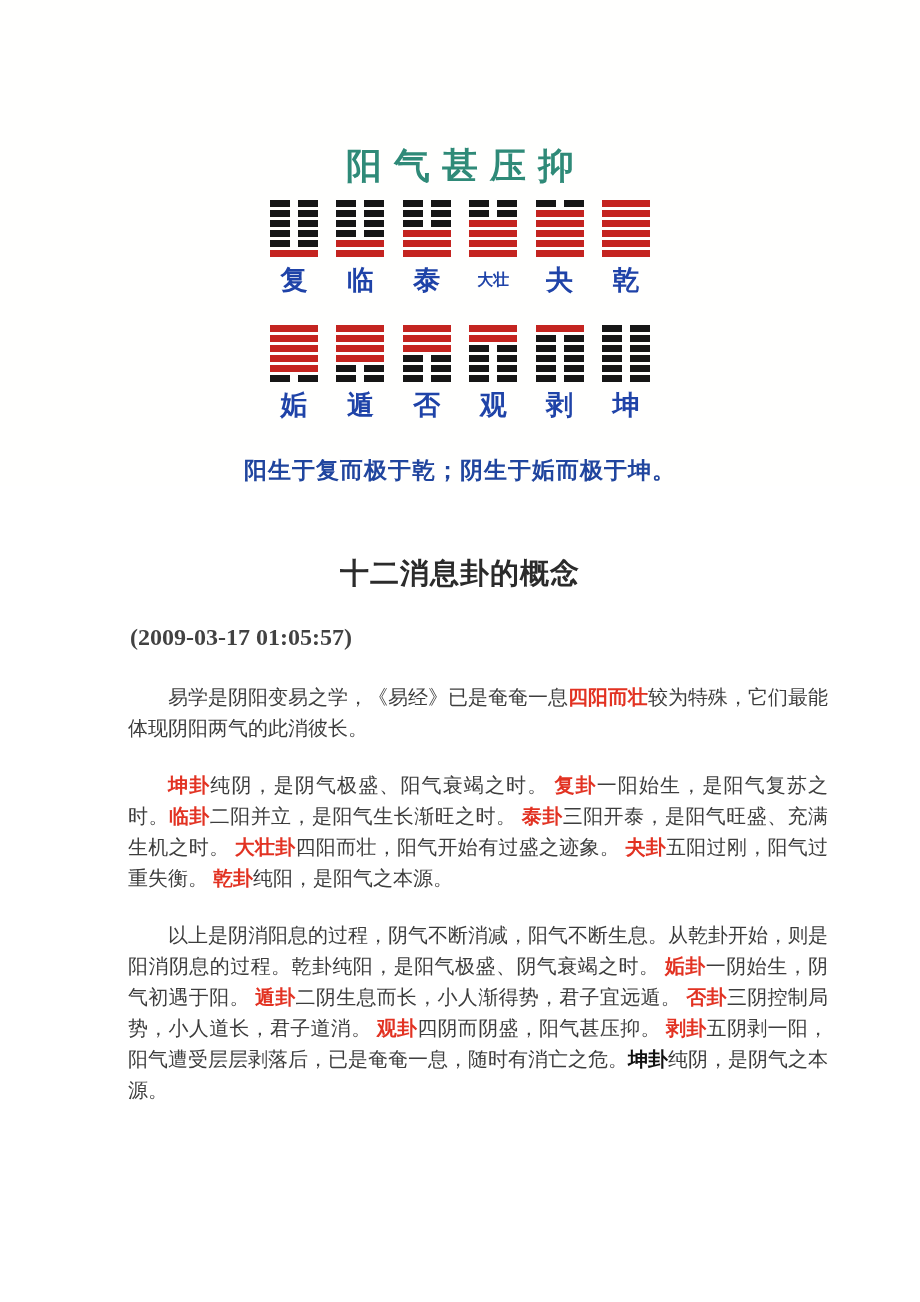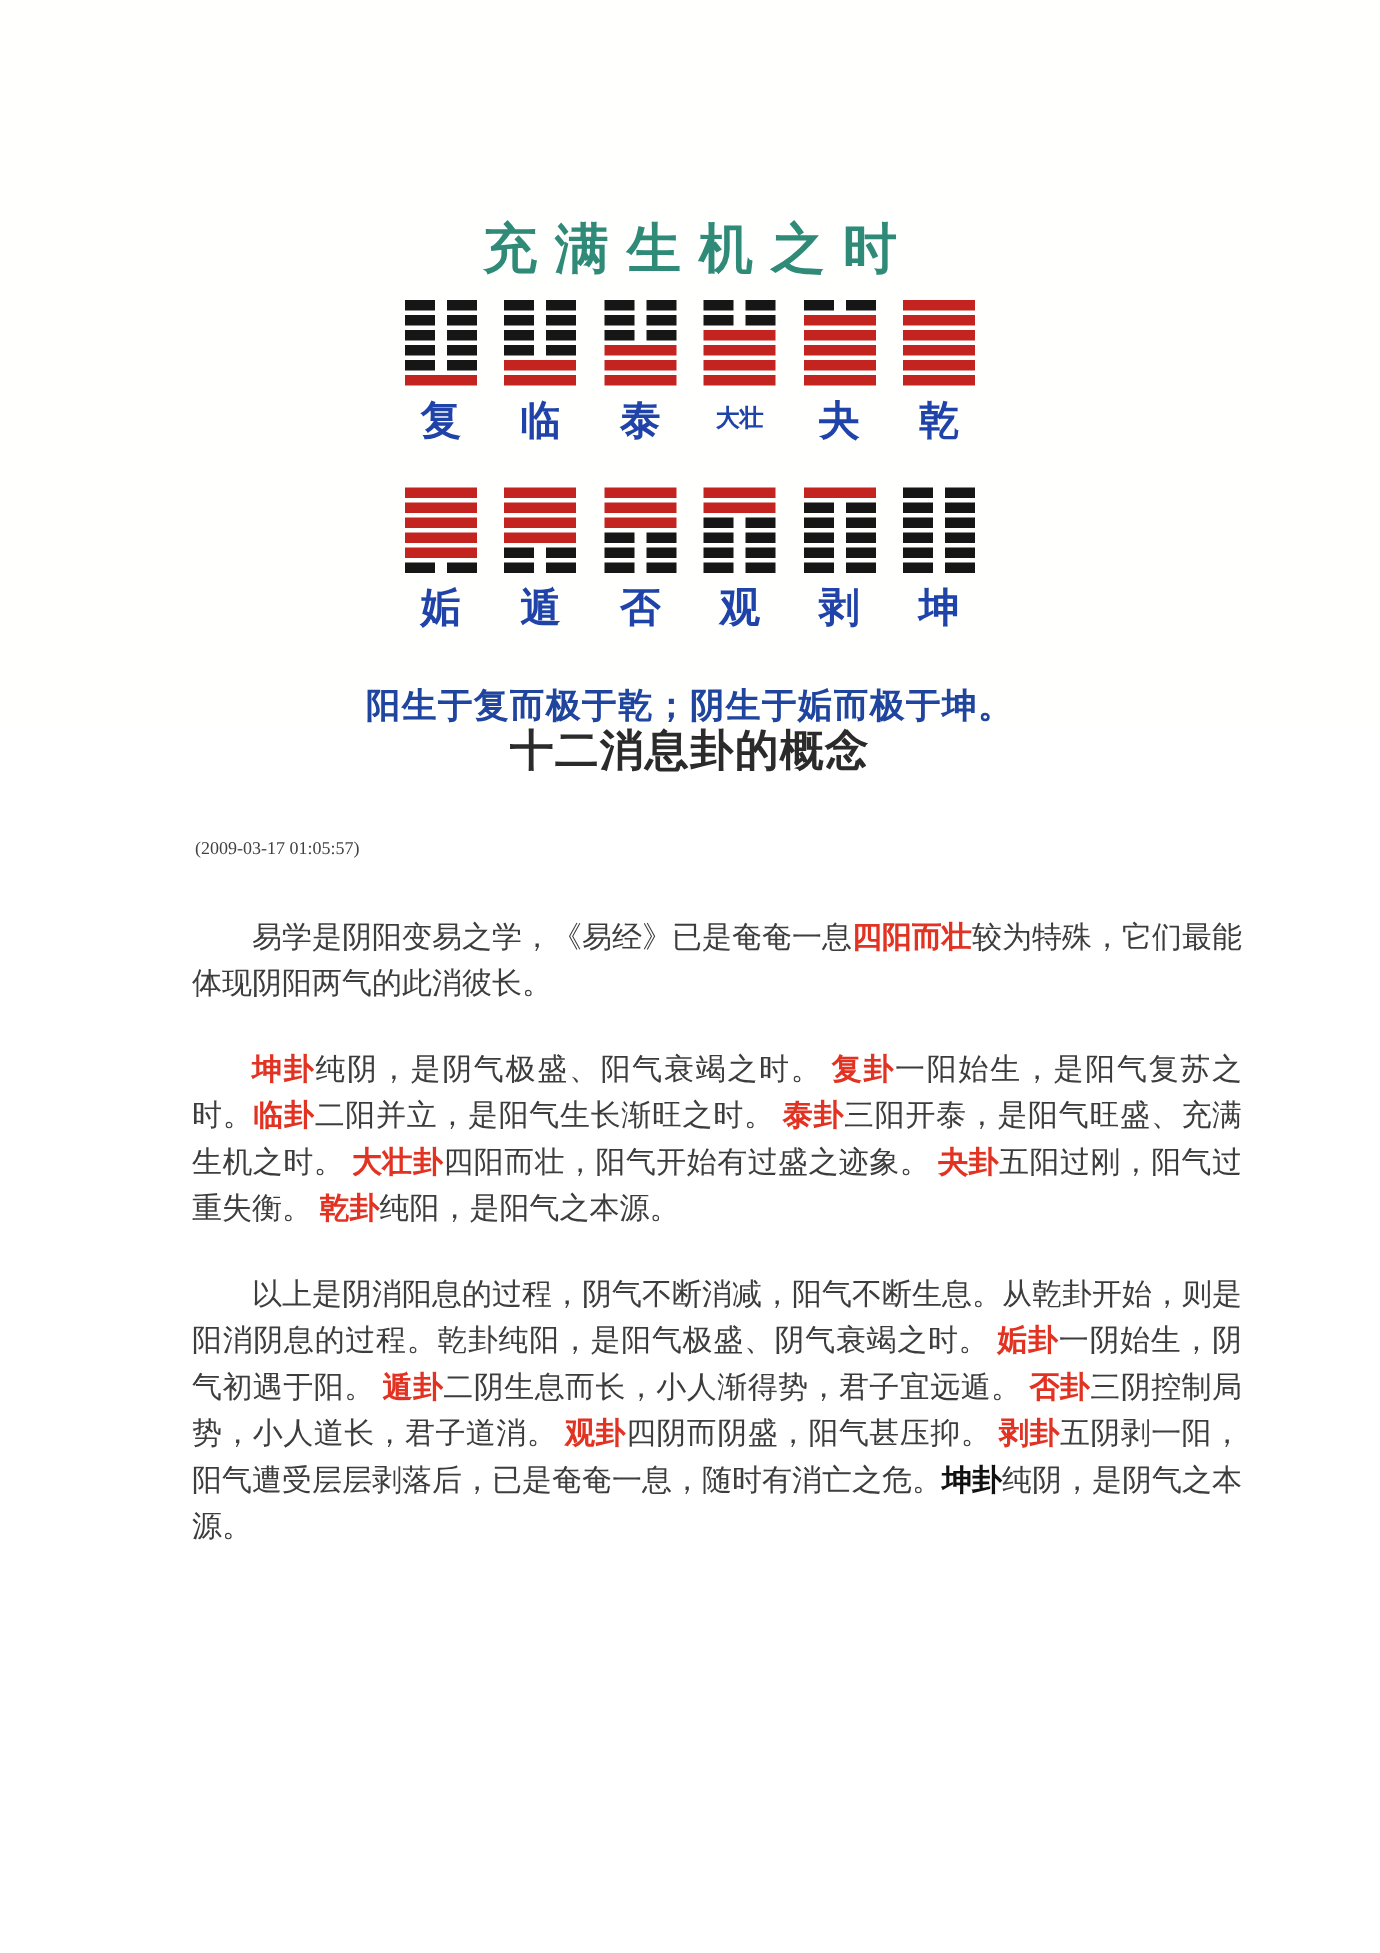--- a/index.html
+++ b/index.html
@@ -45,47 +45,49 @@
     margin-top: 36px;
     text-align: center;
     font-size: 23px; line-height: 30px;
     font-weight: bold;
     color: var(--caption-blue);
     letter-spacing: 1px;
   }
 
   
   .article-title {
+    margin-top: 72px;
     text-align: center;
     font-size: 29px; line-height: 31px;
     font-weight: bold;
     color: #2b2b2b;
     letter-spacing: 1px;
   }
   .post-timestamp {
     margin: 36px 0 0 130px;
-    font-size: 12px; line-height: 24px;
+    font-size: 24px; line-height: 24px;
     color: #424242;
+    font-weight: bold;
   }
   .article-body { margin: 33px 92px 0 128px; width: 700px; }
   .article-body p {
     font-size: 20px; line-height: 31px;
     color: var(--text);
     text-align: justify;
     text-indent: 2em;
   }
   .article-body p + p { margin-top: 26px; }
   .article-body .hl { color: var(--highlight); font-weight: bold; }
   .article-body .bold { color: #111111; font-weight: bold; }
 </style>
 </head>
 <body style="--title-teal: #2f8a78; --yang: #c42420; --yin: #161616; --name-blue: #1f43a8; --caption-blue: #20459e; --text: #3d3d3d; --highlight: #e23222;">
 
 <section class="diagram">
-  <div class="diagram-title">充满生机之时</div>
+  <div class="diagram-title">阳气甚压抑</div>
 
   <div id="hex-rows">
       <div class="hexrow">
         <div class="hexcell">
           <div class="hexfig">
             <div class="line yin">
               <span></span>
               <span></span>
             </div>
             <div class="line yin">

